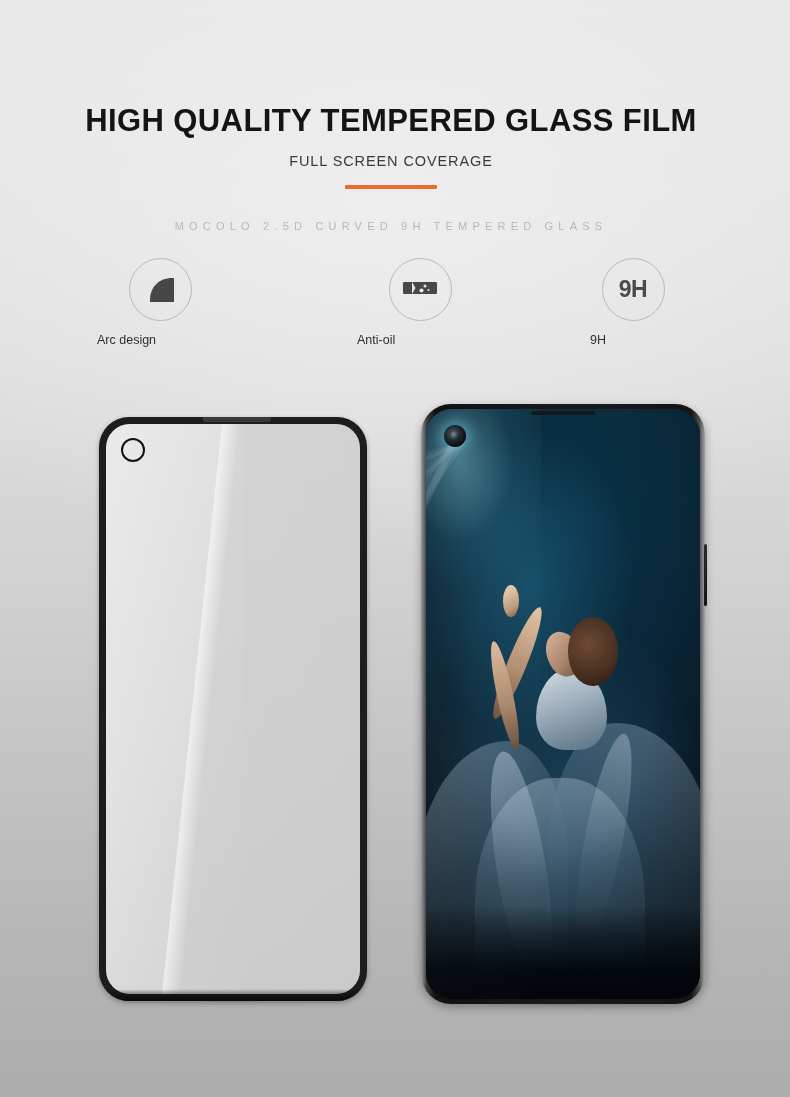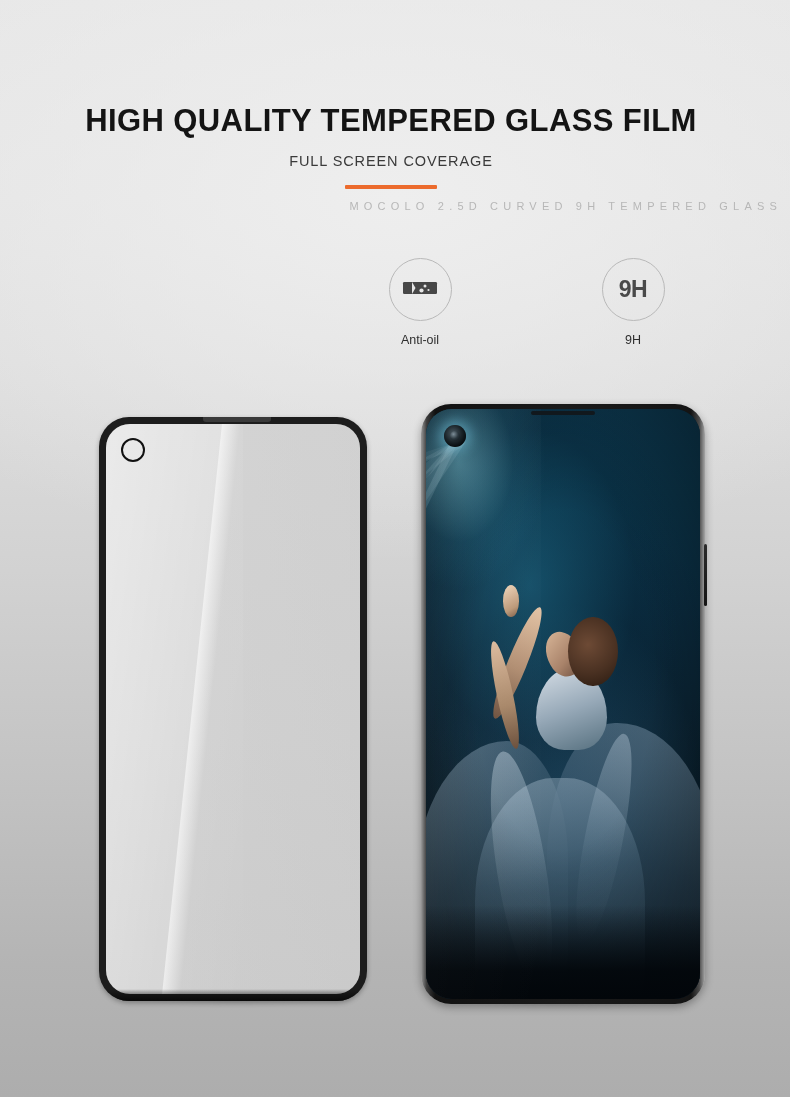--- a/index.html
+++ b/index.html
@@ -22,30 +22,29 @@
     line-height:1.05;white-space:nowrap;
   }
   .subtitle{
     margin-top:15px;font-size:14.5px;color:#3a3a3a;letter-spacing:0.9px;
     white-space:nowrap;
   }
   .rule{
     width:92px;height:4px;background:#ec6b2d;margin:16px auto 0;border-radius:1px;
   }
   .tagline{
-    margin-top:11px;font-size:11px;color:#b7b7b7;letter-spacing:5.2px;
+    margin-top:31px;font-size:11px;color:#b7b7b7;letter-spacing:5.2px;
     white-space:nowrap;
-    text-align:right;
   }
 
   
   .features{
     position:absolute;top:258px;left:0;right:0;height:105px;
   }
-  .feat{position:absolute;top:0;text-align:center;}
+  .feat{position:absolute;top:0;}
   .circle{
     width:63px;height:63px;border-radius:50%;
     border:1px solid #b9b9b9;margin:0 auto;
     display:flex;align-items:center;justify-content:center;
     box-sizing:border-box;
   }
   .feat-label{
     margin-top:12px;font-size:12.5px;color:#2f2f2f;white-space:nowrap;
   }
   .ninehtxt{font-size:23px;font-weight:bold;color:#4a4a4a;letter-spacing:-0.5px;}
@@ -158,20 +157,30 @@
 
   <div class="hdr">
     <div class="title">HIGH QUALITY TEMPERED GLASS FILM</div>
     <div class="subtitle">FULL SCREEN COVERAGE</div>
     <div class="rule"></div>
     <div class="tagline">MOCOLO  2.5D  CURVED  9H  TEMPERED  GLASS</div>
   </div>
 
   <div class="features">
 
+    <div class="feat" style="left:97px;width:126px;">
+      <div class="circle">
+        <span>
+          <svg width="30" height="30" viewBox="0 0 30 30">
+            <path d="M29 5 L29 29 L5 29 L5 27 C5 14 14 5 27 5 Z" fill="#474747"></path>
+          </svg>
+        </span>
+      </div>
+      <div class="feat-label">Arc design</div>
+    </div>
 
 
     <div class="feat" style="left:357px;width:126px;">
       <div class="circle">
         <span>
           <svg width="36" height="20" viewBox="0 0 36 20">
             <rect x="1" y="4" width="34" height="12" rx="1.2" fill="#474747"></rect>
             <path d="M10 4 L13.5 10 L10 16 Z" fill="#e6e6e6"></path>
             <circle cx="19.5" cy="12.5" r="2.1" fill="#e6e6e6"></circle>
             <circle cx="23" cy="8" r="1.5" fill="#e6e6e6"></circle>

